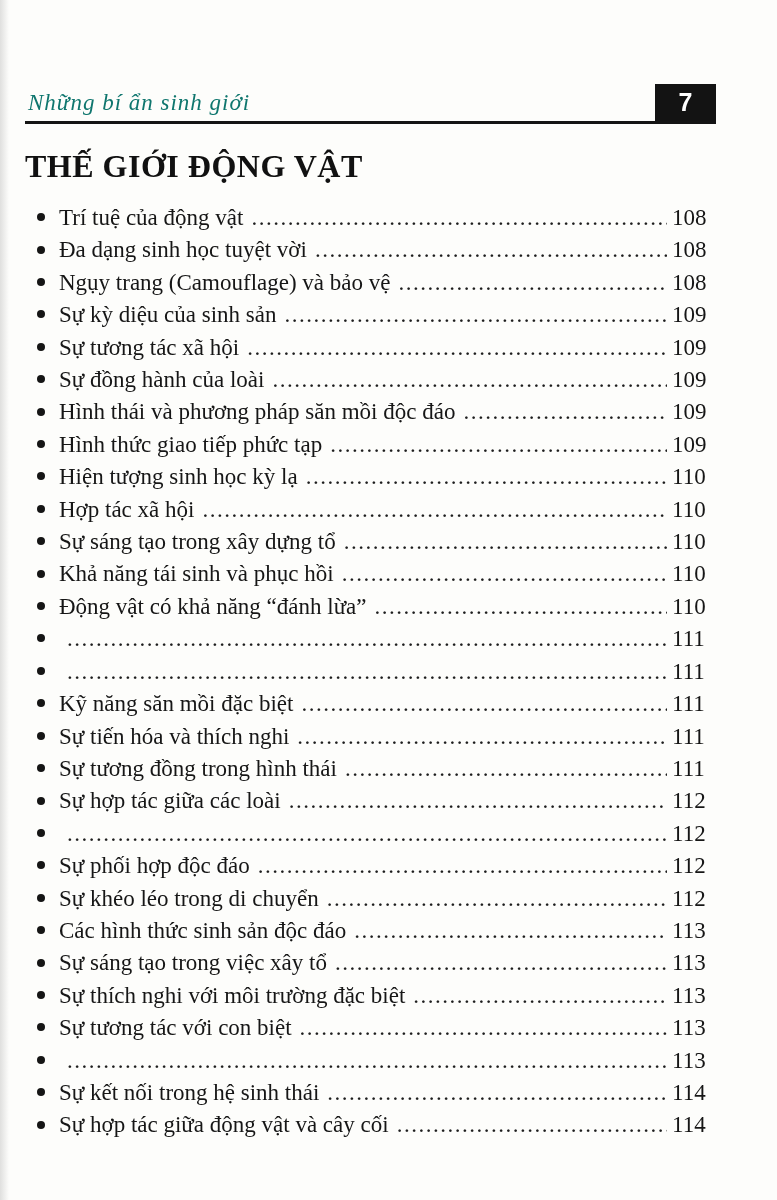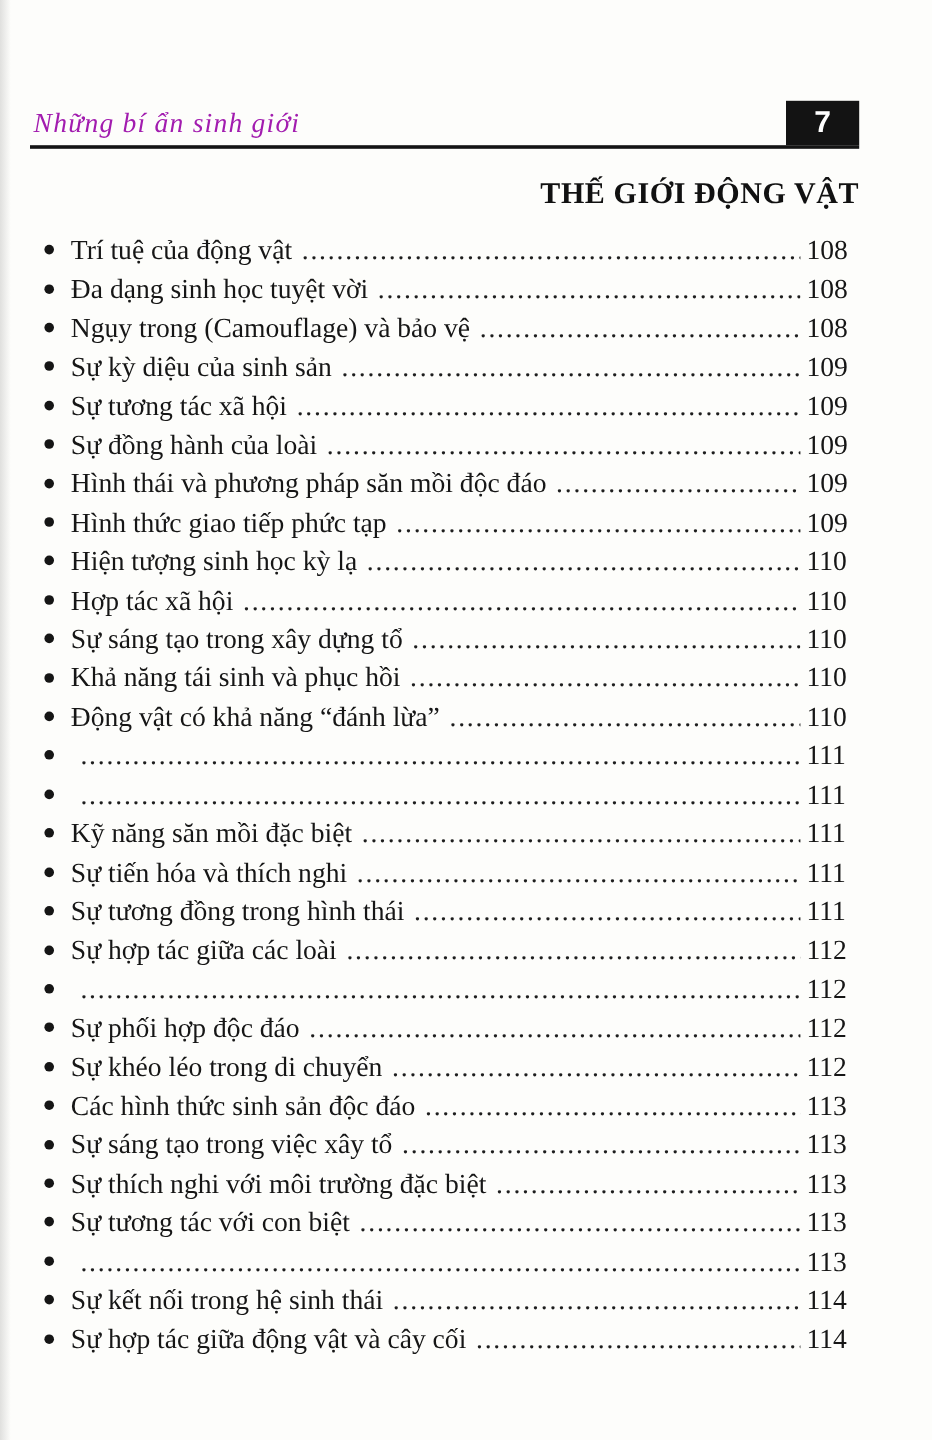--- a/index.html
+++ b/index.html
@@ -32,37 +32,37 @@
     justify-content: space-between;
     align-items: flex-end;
     border-bottom: 3px solid #141414;
   }
   .head-title {
     font-style: italic;
     font-size: 23px;
     letter-spacing: 1px;
     padding-left: 3px;
     padding-bottom: 5px;
-    color: #a21caf;
+    color: #0f766e;
   }
   .page-badge {
     background: #131313;
     color: #ffffff;
     width: 61px;
     height: 37px;
     display: flex;
     align-items: center;
     justify-content: center;
     font-family: "Liberation Sans", sans-serif;
     font-weight: bold;
     font-size: 25px;
   }
   .chapter-title {
-    text-align: right;
-    font-size: 25px;
+    text-align: left;
+    font-size: 32px;
     font-weight: bold;
     letter-spacing: 0.5px;
     margin: 24px 0 17px 0;
     color: #111;
   }
   .toc {
     list-style: none;
     margin: 0;
     padding: 0 2px 0 12px;
   }
@@ -128,21 +128,21 @@
 
   <li class="toc-item">
     <span class="bullet"></span>
     <span class="label">Đa dạng sinh học tuyệt vời</span>
     <span class="leader">............................................................................................................................................</span>
     <span class="pagenum">108</span>
   </li>
 
   <li class="toc-item">
     <span class="bullet"></span>
-    <span class="label">Ngụy trong (Camouflage) và bảo vệ</span>
+    <span class="label">Ngụy trang (Camouflage) và bảo vệ</span>
     <span class="leader">............................................................................................................................................</span>
     <span class="pagenum">108</span>
   </li>
 
   <li class="toc-item">
     <span class="bullet"></span>
     <span class="label">Sự kỳ diệu của sinh sản</span>
     <span class="leader">............................................................................................................................................</span>
     <span class="pagenum">109</span>
   </li>

